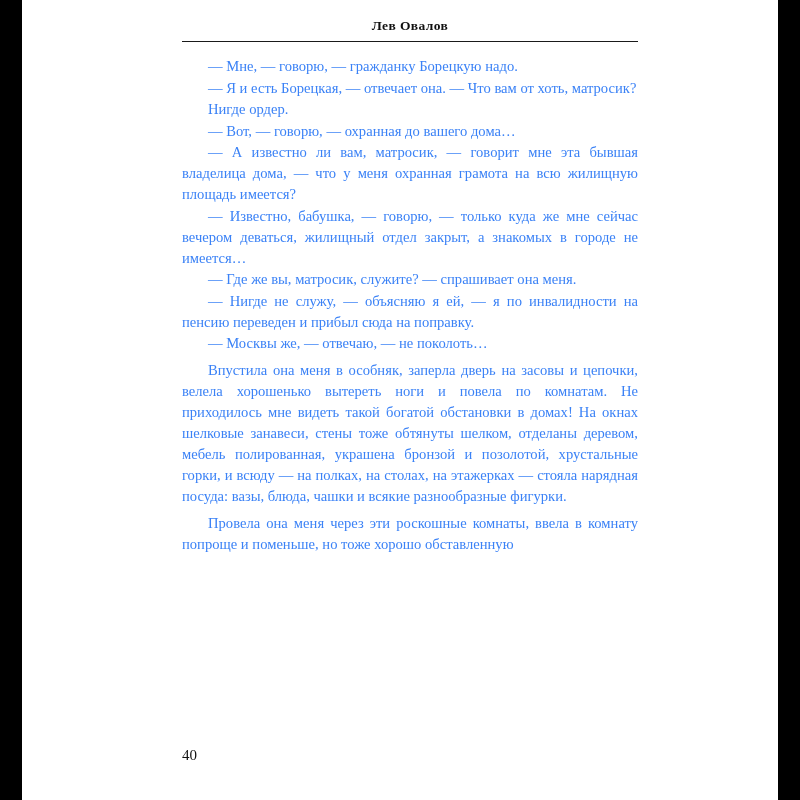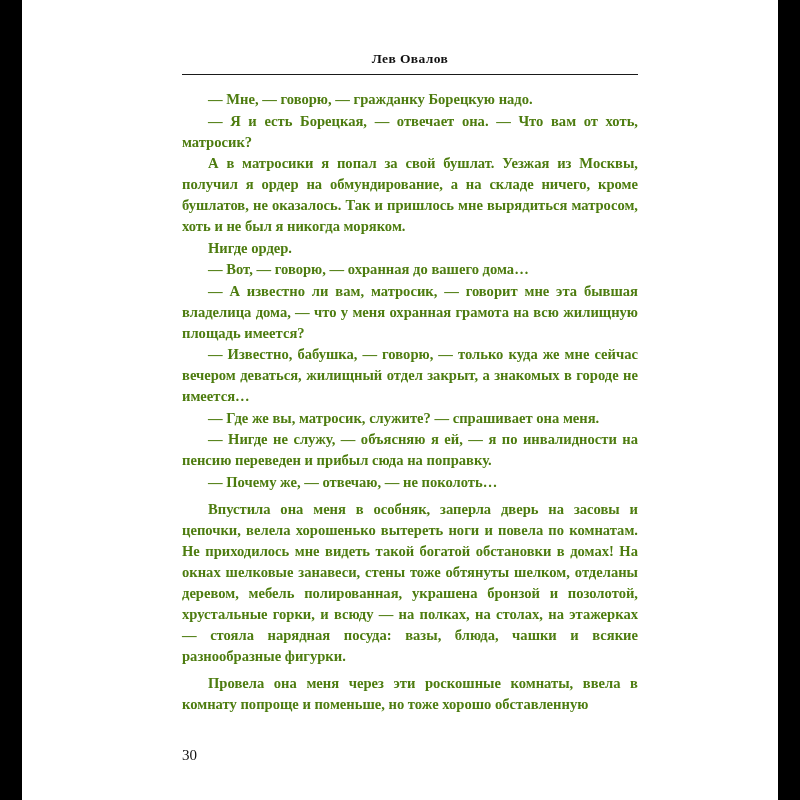--- a/index.html
+++ b/index.html
@@ -26,21 +26,20 @@
 
   .sheet {
     position: absolute;
     left: 22px;
     right: 22px;
     top: 0;
     bottom: 0;
     background: #ffffff;
     padding: 12px;
     box-sizing: border-box;
-    margin-top: 33px;
   }
 
   .content {
     position: absolute;
     left: 160px;
     right: 140px;
     top: 18px;
   }
 
   .runhead {
@@ -57,27 +56,26 @@
     border: none;
     border-top: 1px solid #1a1a1a;
     margin: 0 0 14px 0;
     height: 0;
   }
 
   .body-text p {
     font-family: "Liberation Serif", serif;
     font-size: 14.6px;
     line-height: 1.44;
-    color: #4d7c0f;
+    color: #3b82f6;
     margin: 0 0 0.5px 0;
     text-align: justify;
     text-indent: 26px;
     -webkit-hyphens: none;
     hyphens: none;
-    font-weight: bold;
   }
 
   .body-text p.gap {
     margin-top: 6px;
   }
 
   .folio {
     position: absolute;
     left: 160px;
     bottom: 36px;
@@ -94,28 +92,27 @@
   <div class="band right"></div>
 
   <div class="sheet">
     <div class="content">
       <div class="runhead">Лев Овалов</div>
       <hr class="rule">
 
       <div class="body-text">
         <p>— Мне, — говорю, — гражданку Борецкую надо.</p>
         <p>— Я и есть Борецкая, — отвечает она. — Что вам от хоть, матросик?</p>
-        <p>А в матросики я попал за свой бушлат. Уезжая из Москвы, получил я ордер на обмундирование, а на складе ничего, кроме бушлатов, не оказалось. Так и пришлось мне вырядиться матросом, хоть и не был я никогда моряком.</p>
         <p>Нигде ордер.</p>
         <p>— Вот, — говорю, — охранная до вашего дома…</p>
         <p>— А известно ли вам, матросик, — говорит мне эта бывшая владелица дома, — что у меня охранная грамота на всю жилищную площадь имеется?</p>
         <p>— Известно, бабушка, — говорю, — только куда же мне сейчас вечером деваться, жилищный отдел закрыт, а знакомых в городе не имеется…</p>
         <p>— Где же вы, матросик, служите? — спрашивает она меня.</p>
         <p>— Нигде не служу, — объясняю я ей, — я по инвалидности на пенсию переведен и прибыл сюда на поправку.</p>
-        <p>— Почему же, — отвечаю, — не поколоть…</p>
+        <p>— Москвы же, — отвечаю, — не поколоть…</p>
         <p class="gap">Впустила она меня в особняк, заперла дверь на засовы и цепочки, велела хорошенько вытереть ноги и повела по комнатам. Не приходилось мне видеть такой богатой обстановки в домах! На окнах шелковые занавеси, стены тоже обтянуты шелком, отделаны деревом, мебель полированная, украшена бронзой и позолотой, хрустальные горки, и всюду — на полках, на столах, на этажерках — стояла нарядная посуда: вазы, блюда, чашки и всякие разнообразные фигурки.</p>
         <p class="gap">Провела она меня через эти роскошные комнаты, ввела в комнату попроще и поменьше, но тоже хорошо обставленную</p>
       </div>
     </div>
 
-    <div class="folio">30</div>
+    <div class="folio">40</div>
   </div>
 </div>
 
 </body></html>

